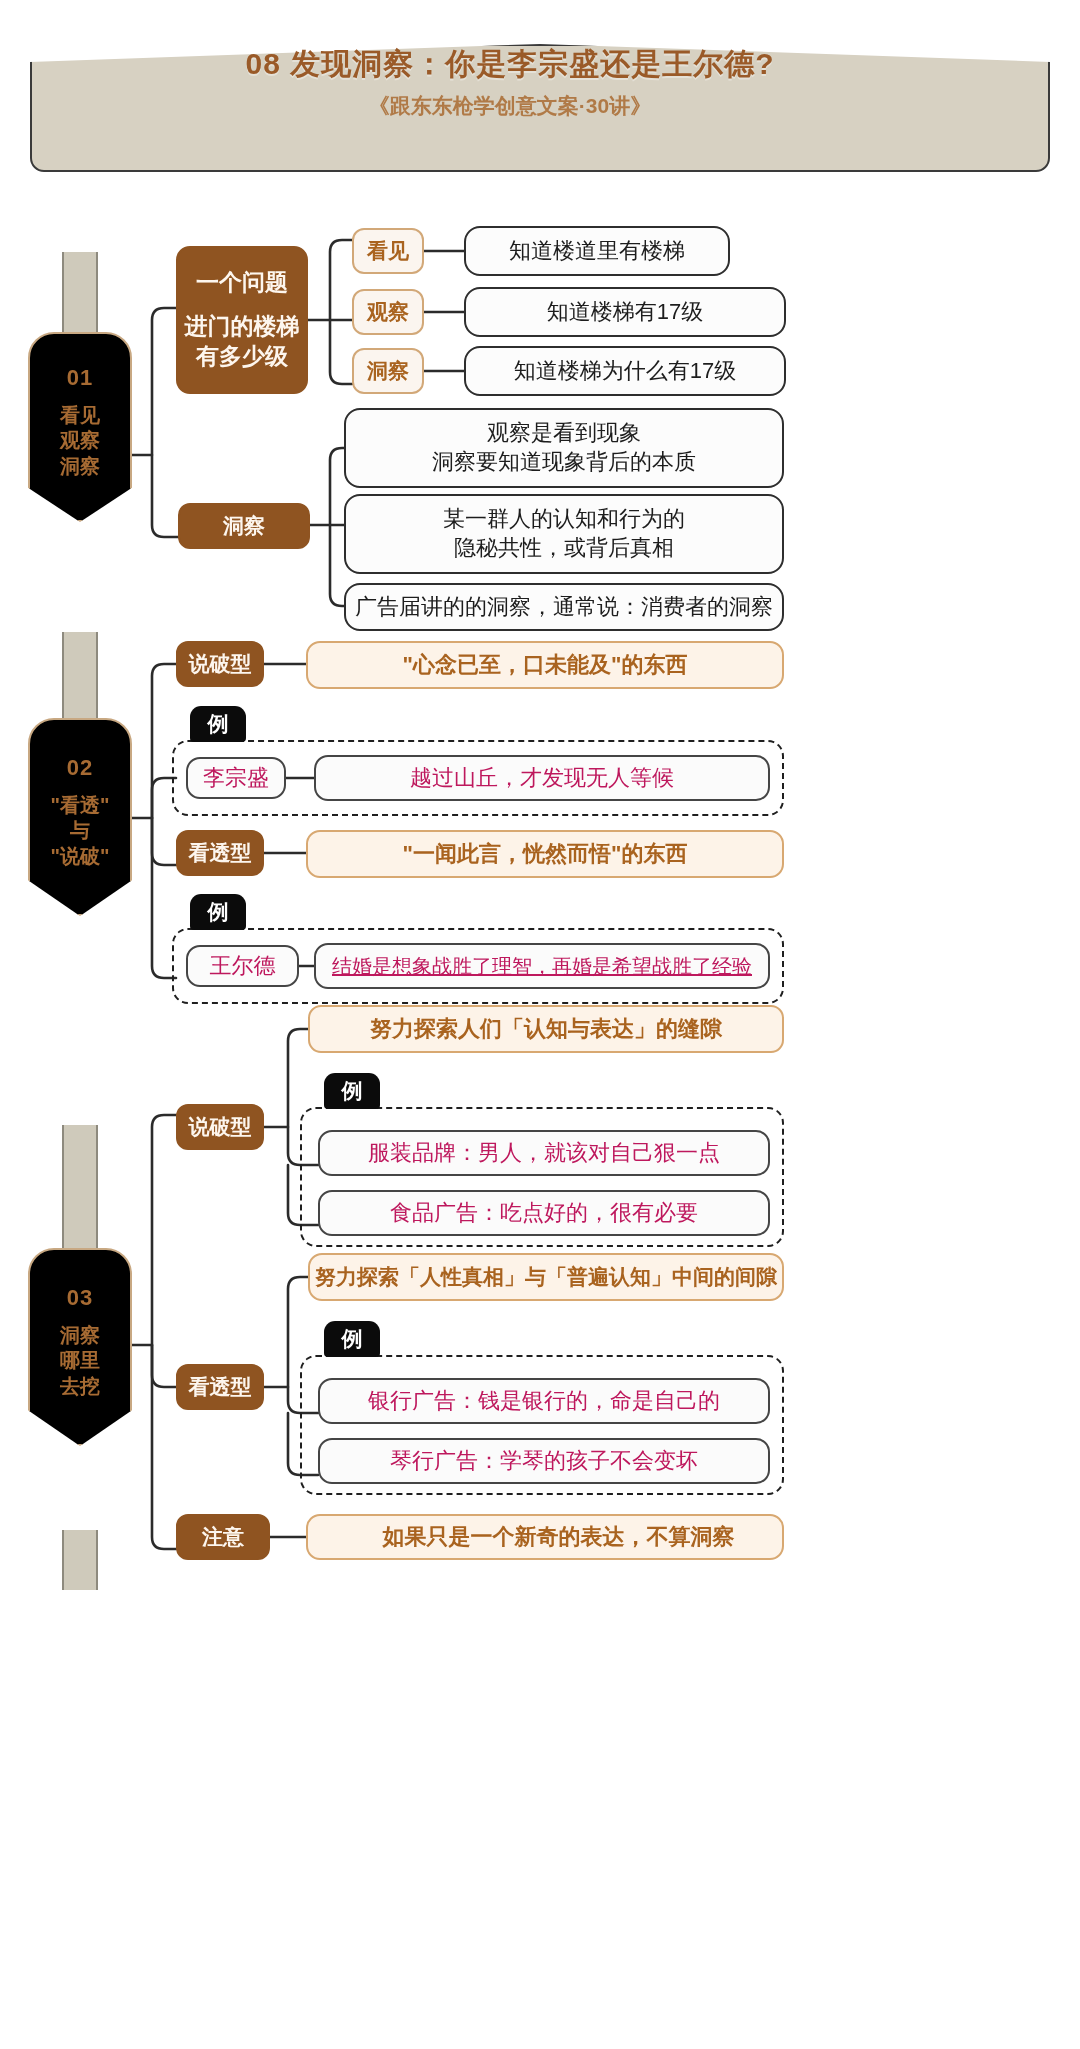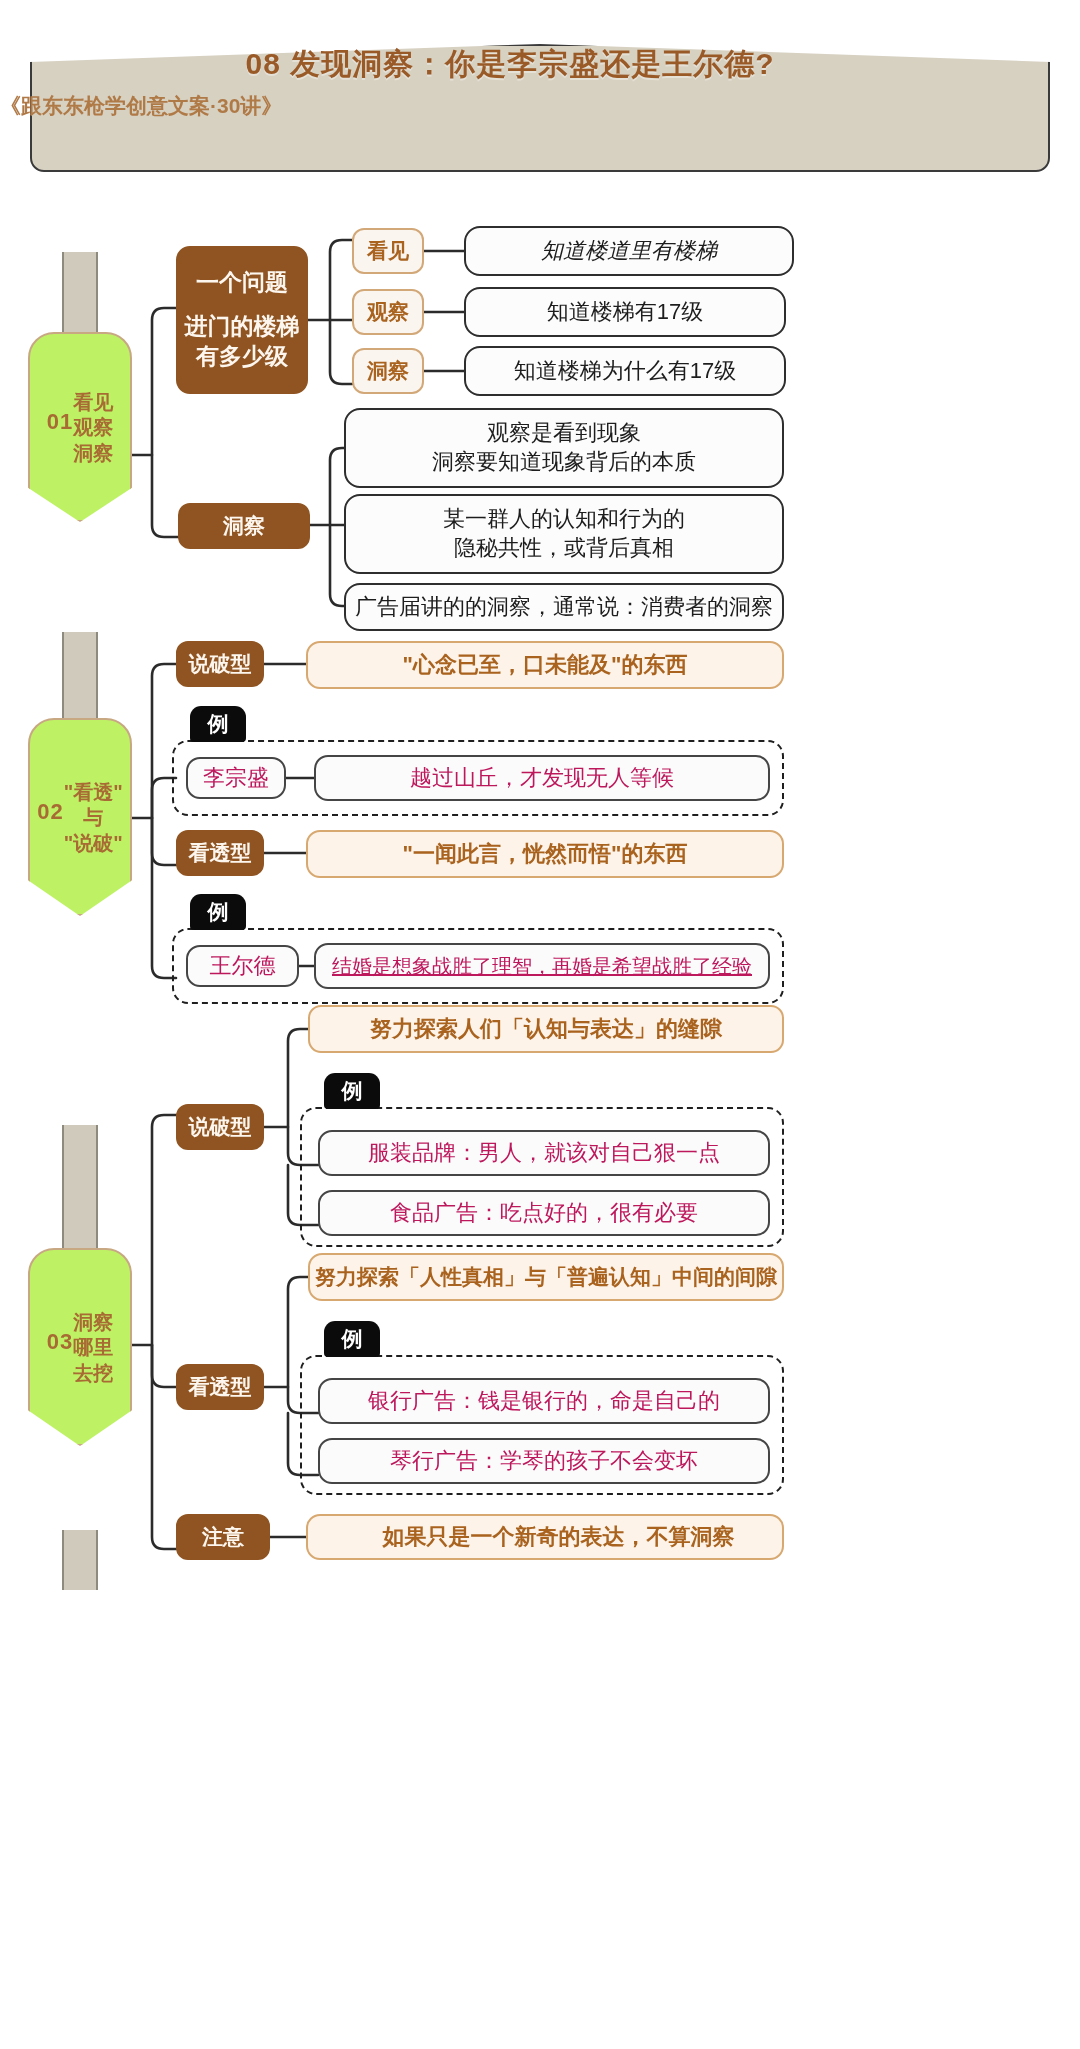--- a/index.html
+++ b/index.html
@@ -19,34 +19,34 @@
     border-radius:14px;
     clip-path: polygon(0 14%, 50% 0, 100% 14%, 100% 100%, 0 100%);
     box-sizing:border-box;
   }
   .banner-title{
     position:absolute; left:0; top:44px; width:1020px; text-align:center;
     font-size:30px; font-weight:bold; color:#9a5a28; letter-spacing:1px;
     text-shadow:0 2px 0 rgba(255,255,255,.35);
   }
   .banner-sub{
-    position:absolute; left:0; top:92px; width:1020px; text-align:left;
+    position:absolute; left:0; top:92px; width:1020px; text-align:center;
     font-size:21px; font-weight:bold; color:#b07a47;
   }
 
   
   .spine{
     position:absolute; left:62px; width:36px;
     background:#cfcabb; border-left:2px solid #8e8a7e; border-right:2px solid #8e8a7e;
     box-sizing:border-box;
   }
   .stage{
     position:absolute; left:28px; width:104px;
-    background:#bef264; border:2px solid #c8a882; box-sizing:border-box;
-    display:flex; flex-direction:row; align-items:center; justify-content:center;
+    background:#000000; border:2px solid #c8a882; box-sizing:border-box;
+    display:flex; flex-direction:column; align-items:center; justify-content:center;
     border-radius:26px;
     clip-path: polygon(0 0, 100% 0, 100% 82%, 50% 100%, 0 82%);
     padding-bottom:10px;
   }
   .stage-num{font-size:22px; font-weight:bold; color:#a76b33; letter-spacing:1px;}
   .stage-label{
     font-size:20px; font-weight:bold; color:#a76b33; line-height:1.28;
     text-align:center; margin-top:12px; white-space:pre-line;
   }
 
@@ -176,21 +176,21 @@
 去挖</div>
   </div>
 
   <div class="node n-dark" style="left:176px; top:246px; width:132px; height:148px; flex-direction:column; gap:14px;">
     <span>一个问题</span>
     <span>进门的楼梯
 有多少级</span>
   </div>
 
   <div class="node n-chip" style="left:352px; top:228px; width:72px; height:46px;">看见</div>
-  <div class="node n-card" style="left:464px; top:226px; width:330px; height:50px;font-style:italic;">知道楼道里有楼梯</div>
+  <div class="node n-card" style="left:464px; top:226px; width:266px; height:50px;">知道楼道里有楼梯</div>
 
   <div class="node n-chip" style="left:352px; top:289px; width:72px; height:46px;">观察</div>
   <div class="node n-card" style="left:464px; top:287px; width:322px; height:50px;">知道楼梯有17级</div>
 
   <div class="node n-chip" style="left:352px; top:348px; width:72px; height:46px;">洞察</div>
   <div class="node n-card" style="left:464px; top:346px; width:322px; height:50px;">知道楼梯为什么有17级</div>
 
   <div class="node n-dark small" style="left:178px; top:503px; width:132px; height:46px;">洞察</div>
 
   <div class="node n-card" style="left:344px; top:408px; width:440px; height:80px;">观察是看到现象

